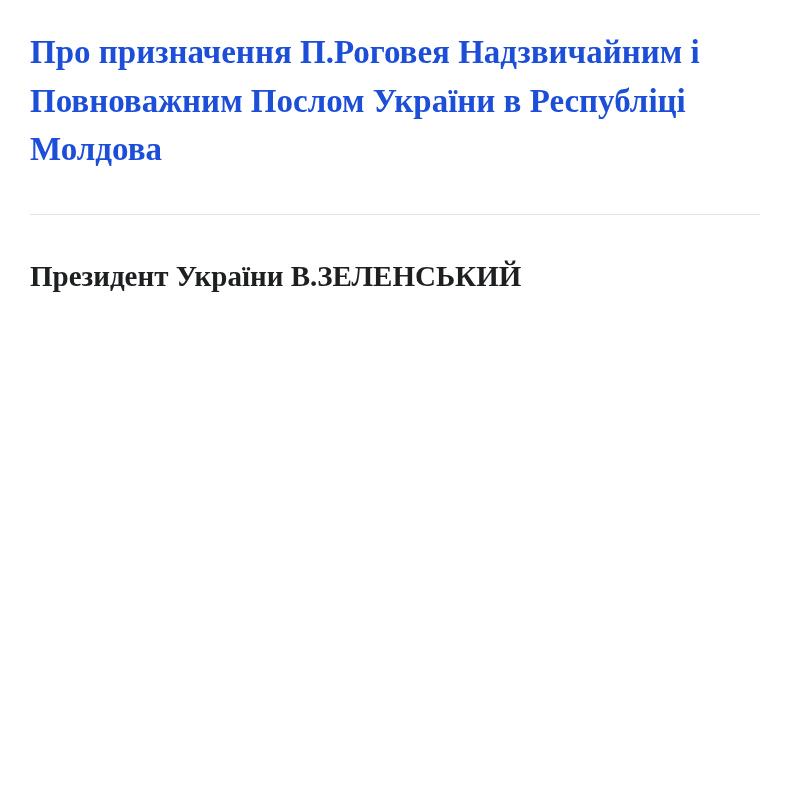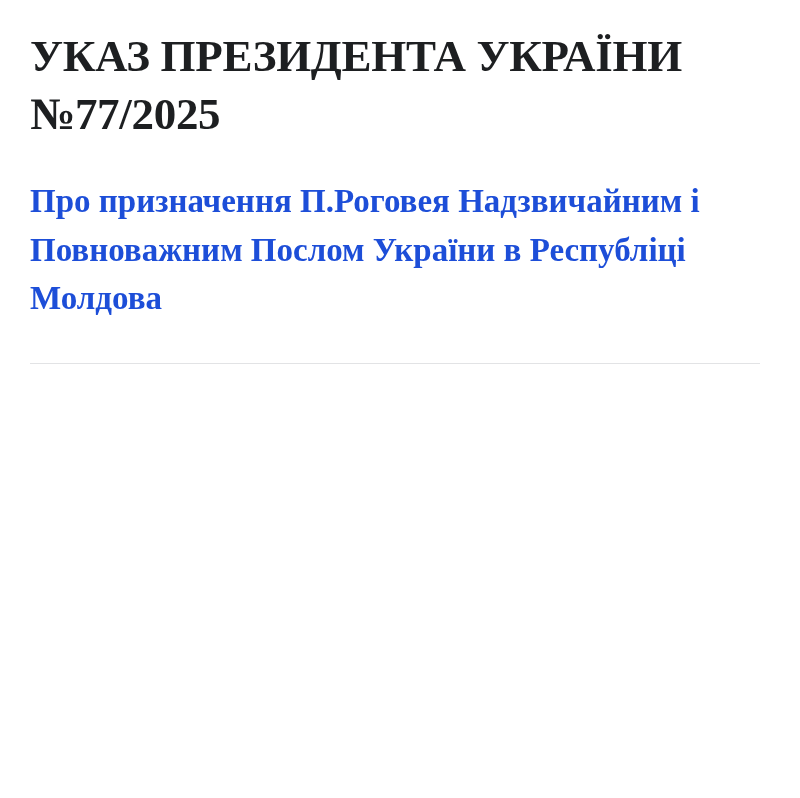--- a/index.html
+++ b/index.html
@@ -62,21 +62,21 @@
     line-height: 1.45;
     color: #1d1f21;
     margin: 0;
   }
 </style>
 </head>
 <body>
 
 <div class="page">
 
-  <h1 class="decree-title">УКАЗ ПРЕЗИДЕНТА УКРАЇНИ №77/2025</h1>
 
   <h2 class="decree-subject">Про призначення П.Роговея Надзвичайним і Повноважним Послом України в Республіці Молдова</h2>
 
   <hr class="divider">
 
 
+  <div class="signature">Президент України В.ЗЕЛЕНСЬКИЙ</div>
 
 </div>
 
 </body></html>

